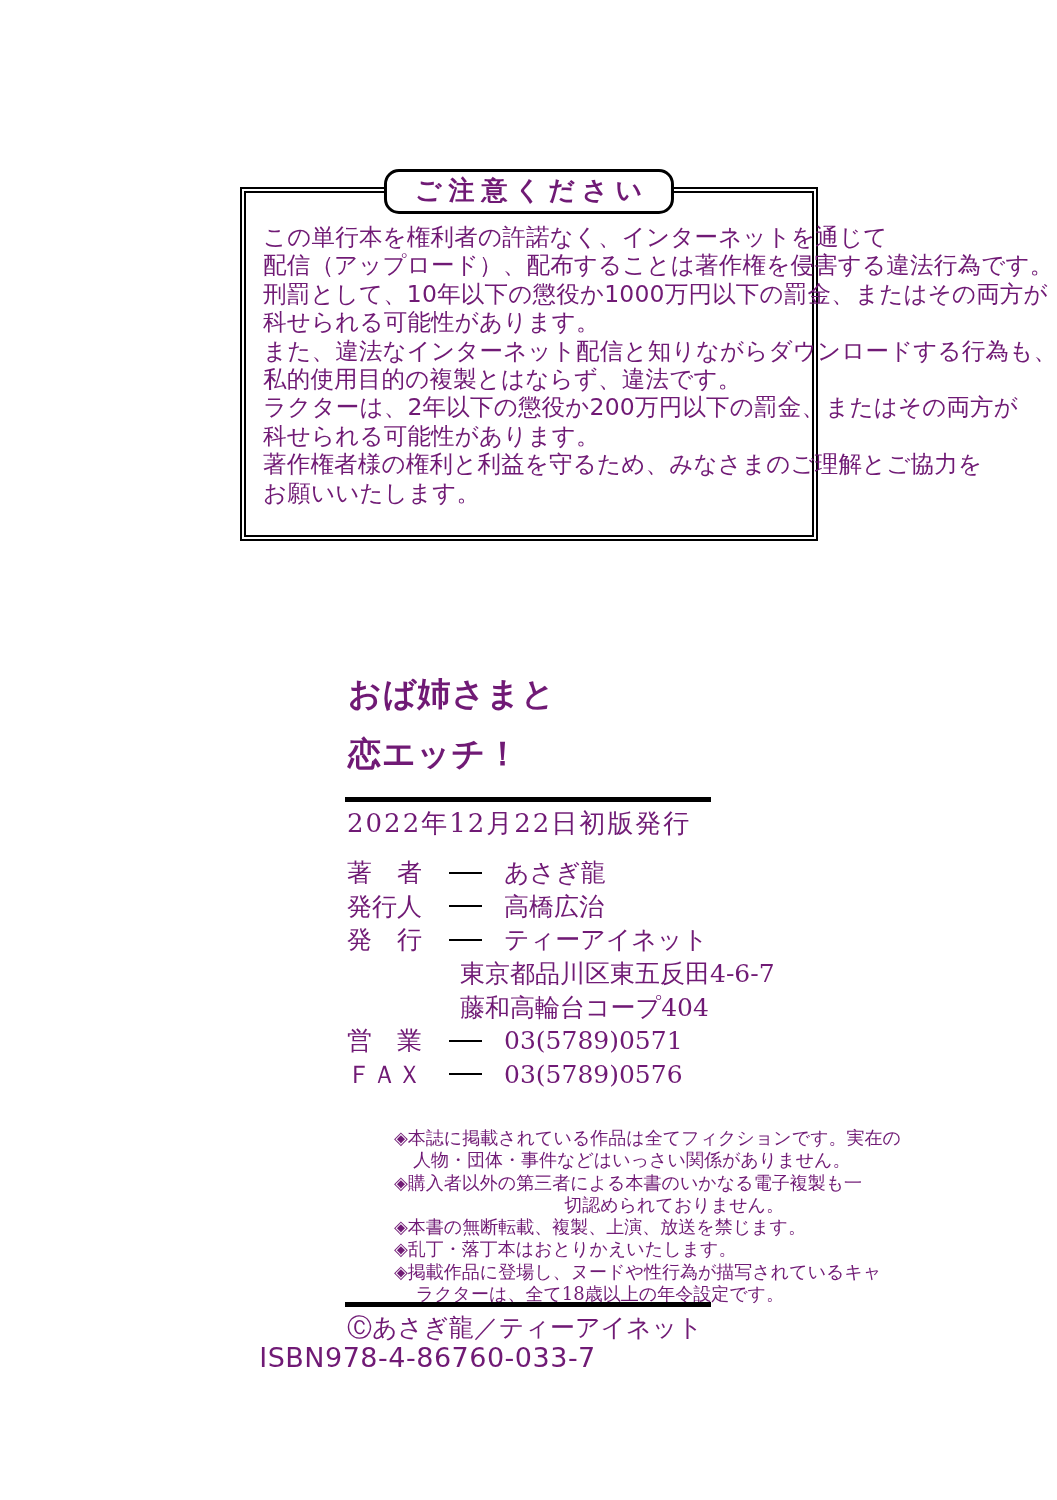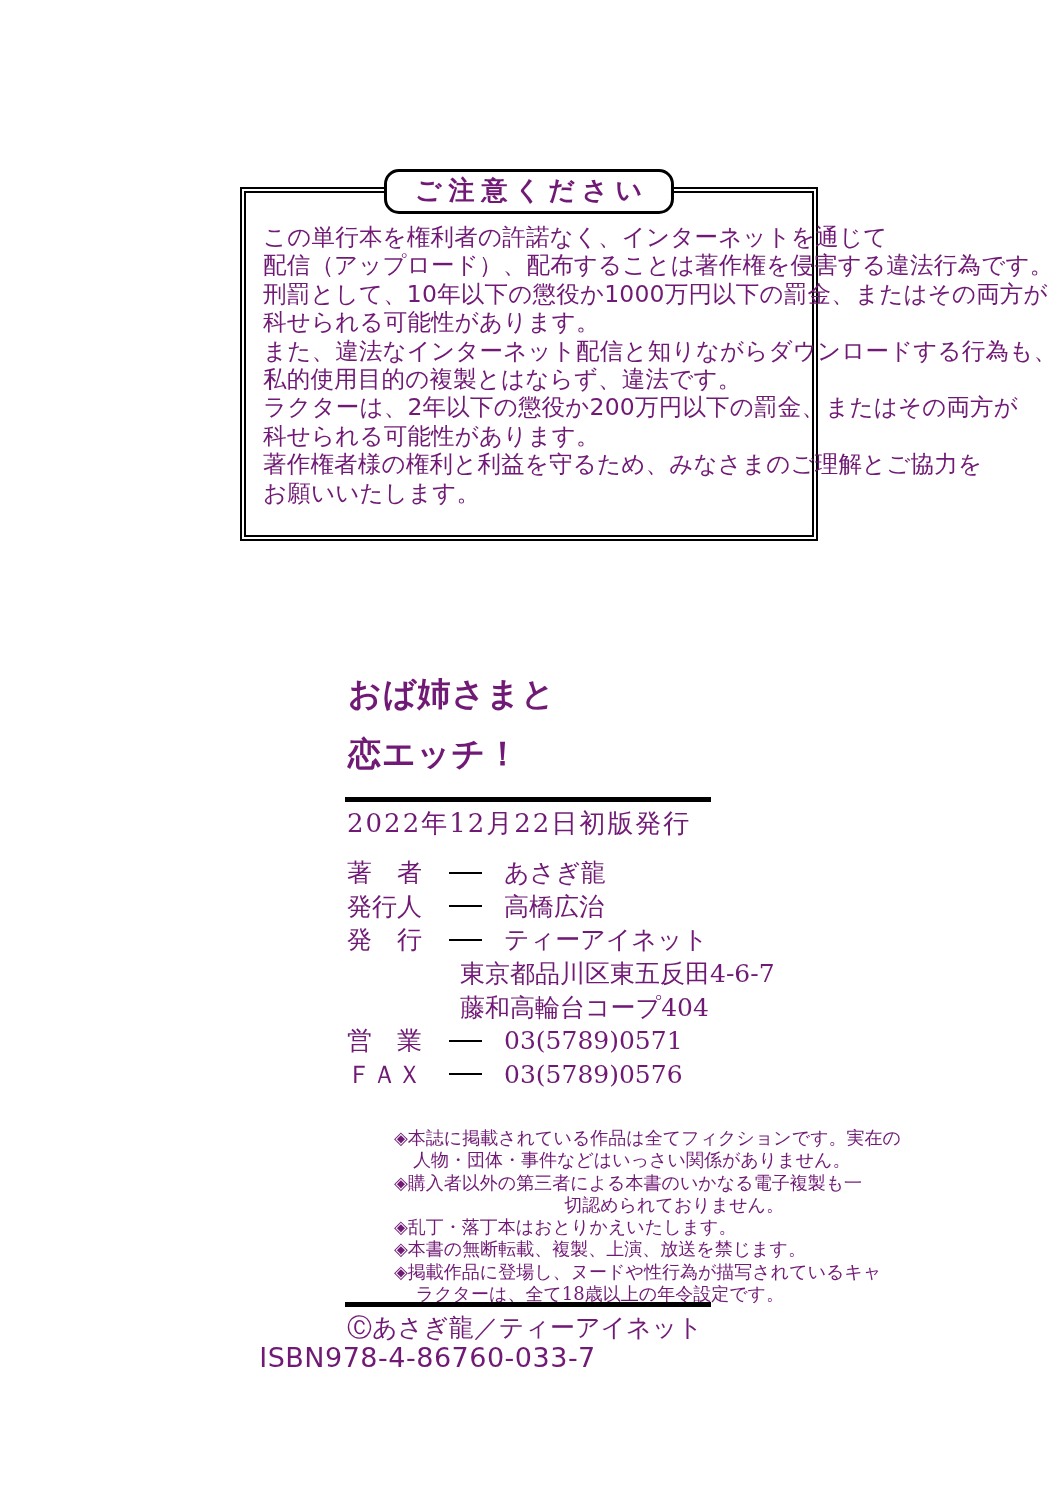--- a/index.html
+++ b/index.html
@@ -143,22 +143,22 @@
         <span class="leader-dash"></span>
         <span>03(5789)0576</span>
     </div>
   </div>
 
   <div class="notes">
     <div class="note-line">◈本誌に掲載されている作品は全てフィクションです。実在の</div>
     <div class="note-line note-cont">人物・団体・事件などはいっさい関係がありません。</div>
     <div class="note-line">◈購入者以外の第三者による本書のいかなる電子複製も一</div>
     <div class="note-line note-cont">切認められておりません。</div>
+    <div class="note-line">◈本書の無断転載、複製、上演、放送を禁じます。</div>
     <div class="note-line">◈乱丁・落丁本はおとりかえいたします。</div>
-    <div class="note-line">◈本書の無断転載、複製、上演、放送を禁じます。</div>
     <div class="note-line">◈掲載作品に登場し、ヌードや性行為が描写されているキャ</div>
     <div class="note-line note-cont">ラクターは、全て18歳以上の年令設定です。</div>
   </div>
 
   <div class="rule rule-bottom"></div>
 
   <div class="copyright">Ⓒあさぎ龍／ティーアイネット</div>
 
   <div class="isbn">ISBN978-4-86760-033-7</div>
 

